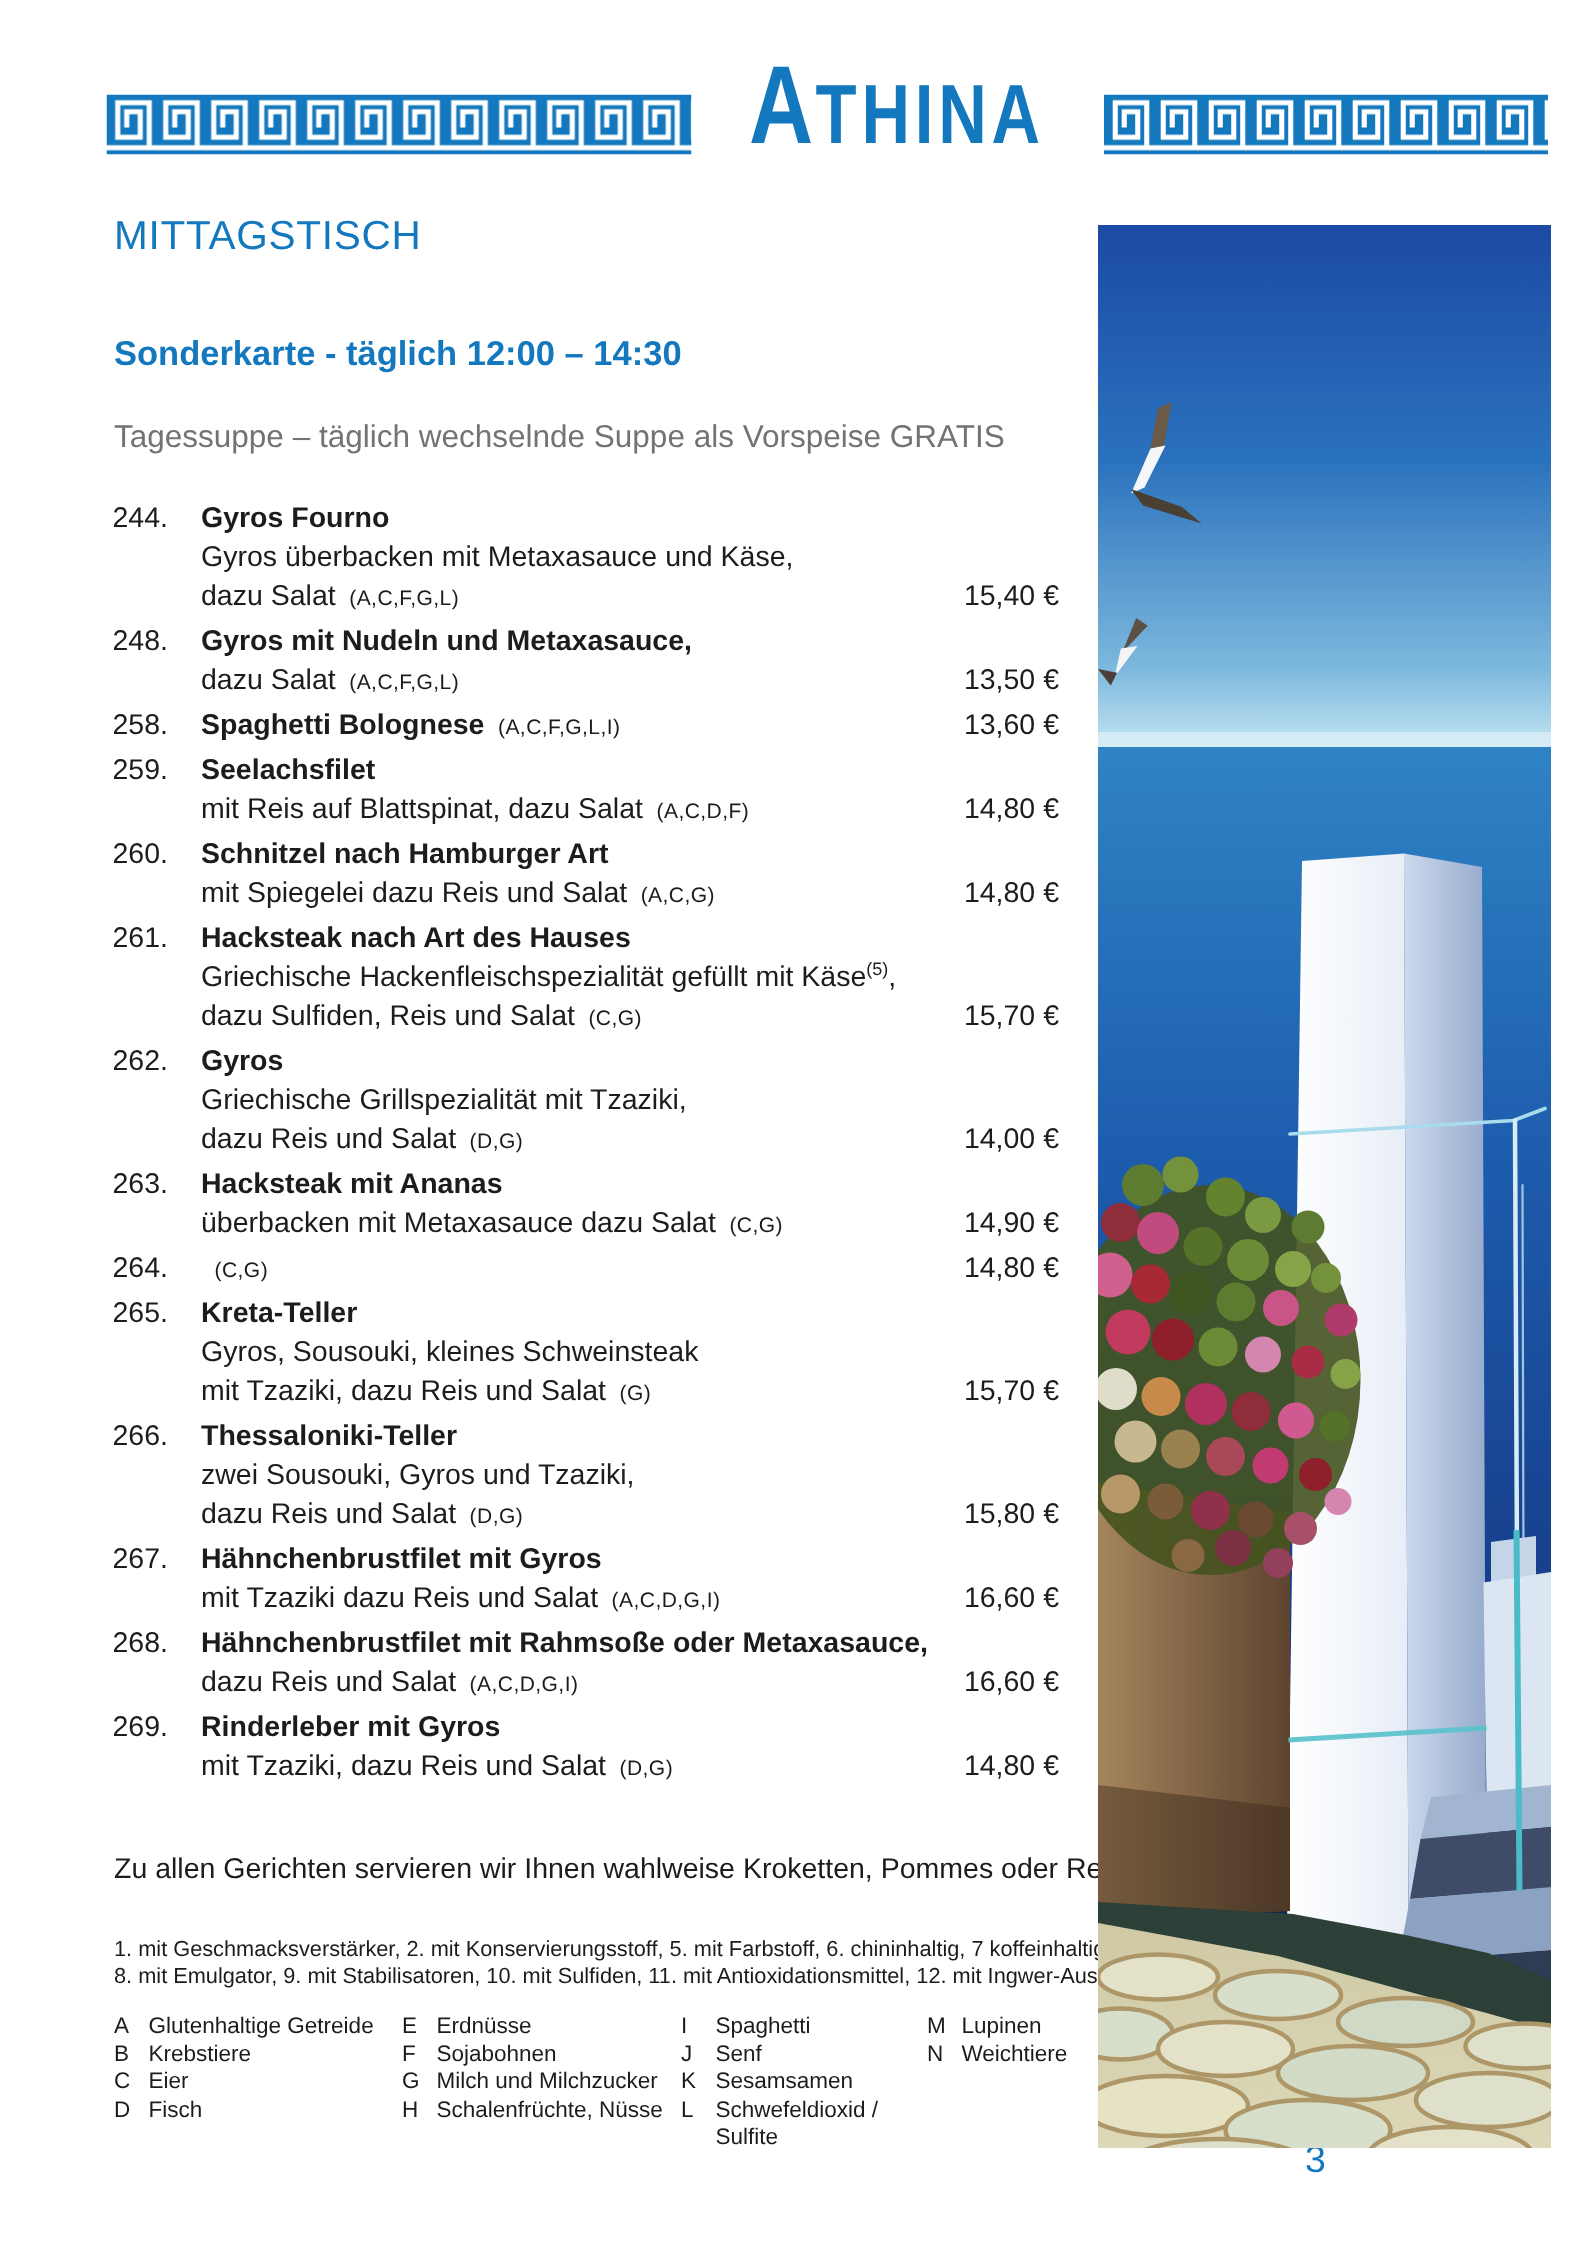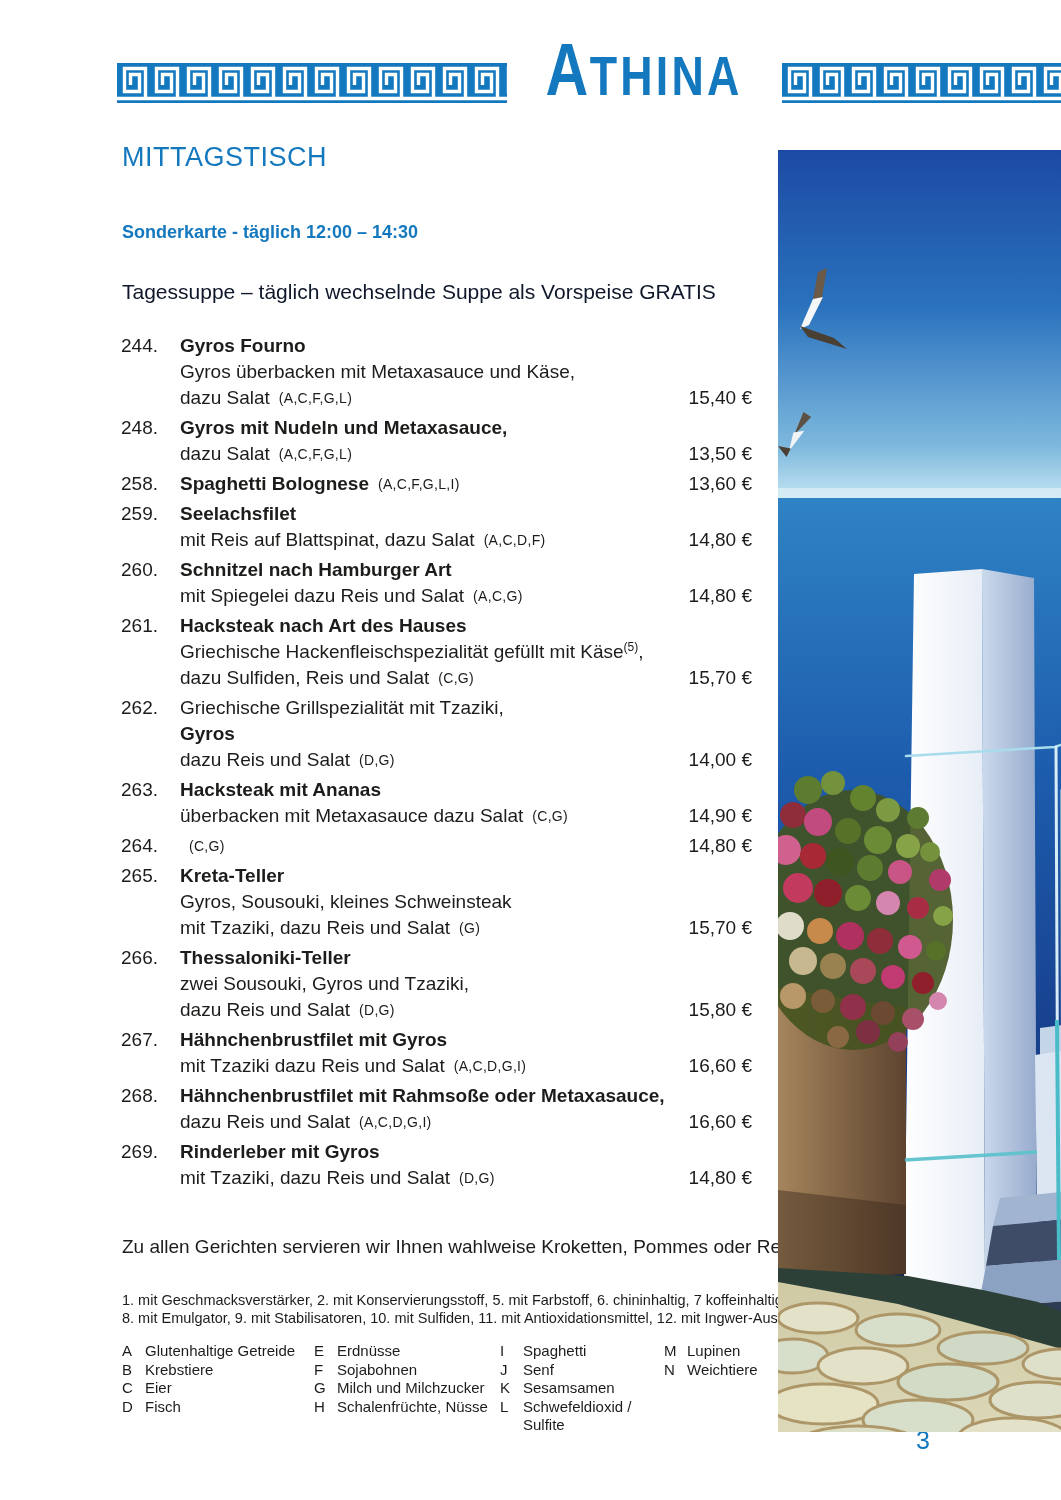--- a/index.html
+++ b/index.html
@@ -1,36 +1,36 @@
 <!DOCTYPE html>
 <html><head>
 <meta charset="utf-8">
 <style>
   html,body{margin:0;padding:0;}
   body{
     width:1061px;height:1500px;background:#ffffff;position:relative;overflow:hidden;
     font-family:"Liberation Sans",sans-serif;color:#1c1c1a;
   }
-  .page{position:absolute;inset:0;margin-left:46px;}
+  .page{position:absolute;inset:0;}
 
   
   .band{position:absolute;top:63px;height:40px;}
   .band-left{left:71px;width:390px;}
   .band-right{left:736px;width:296px;}
   .brand{
     position:absolute;left:452px;top:34px;width:292px;height:72px;text-align:center;
     color:#1478be;font-weight:bold;transform:scaleX(.8);transform-origin:center;
     white-space:nowrap;line-height:72px;
   }
   .brand .big{font-size:74px;letter-spacing:2px;}
   .brand .rest{font-size:56px;letter-spacing:4px;}
 
   .h-title{position:absolute;left:76px;top:142px;font-size:27px;font-weight:normal;color:#1478be;letter-spacing:.5px;}
-  .h-sub{position:absolute;left:76px;top:222px;font-size:18px;font-weight:bold;color:#1478be;}
-  .h-note{position:absolute;left:76px;top:280px;font-size:21px;color:#0f172a;}
+  .h-sub{position:absolute;left:76px;top:222px;font-size:23px;font-weight:bold;color:#1478be;}
+  .h-note{position:absolute;left:76px;top:280px;font-size:21px;color:#737373;}
 
   
   .menu{position:absolute;left:75px;top:333px;width:631px;}
   .mi{display:flex;margin-bottom:4px;}
   .mi-num{width:59px;font-weight:normal;font-size:19px;line-height:26px;flex:none;}
   .mi-body{flex:1;min-width:0;}
   .mi-line{display:flex;align-items:center;font-size:19px;line-height:26px;}
   .mi-title{font-weight:bold;}
   .mi-all{font-size:14px;margin-left:9px;letter-spacing:.3px;white-space:nowrap;}
   .mi-price{margin-left:auto;white-space:nowrap;padding-left:10px;}
@@ -162,24 +162,24 @@
             <span class="mi-all">(C,G)</span>
             <span class="mi-price">15,70 €</span>
           </div>
       </div>
     </div>
 
     <div class="mi">
       <div class="mi-num">262.</div>
       <div class="mi-body">
         <div class="mi-line">
+            <span class="mi-title">Gyros</span>
+          </div>
+        <div class="mi-line">
             <span>Griechische Grillspezialität mit Tzaziki,</span>
-          </div>
-        <div class="mi-line">
-            <span class="mi-title">Gyros</span>
           </div>
         <div class="mi-line">
             <span>dazu Reis und Salat</span>
             <span class="mi-all">(D,G)</span>
             <span class="mi-price">14,00 €</span>
           </div>
       </div>
     </div>
 
     <div class="mi">

